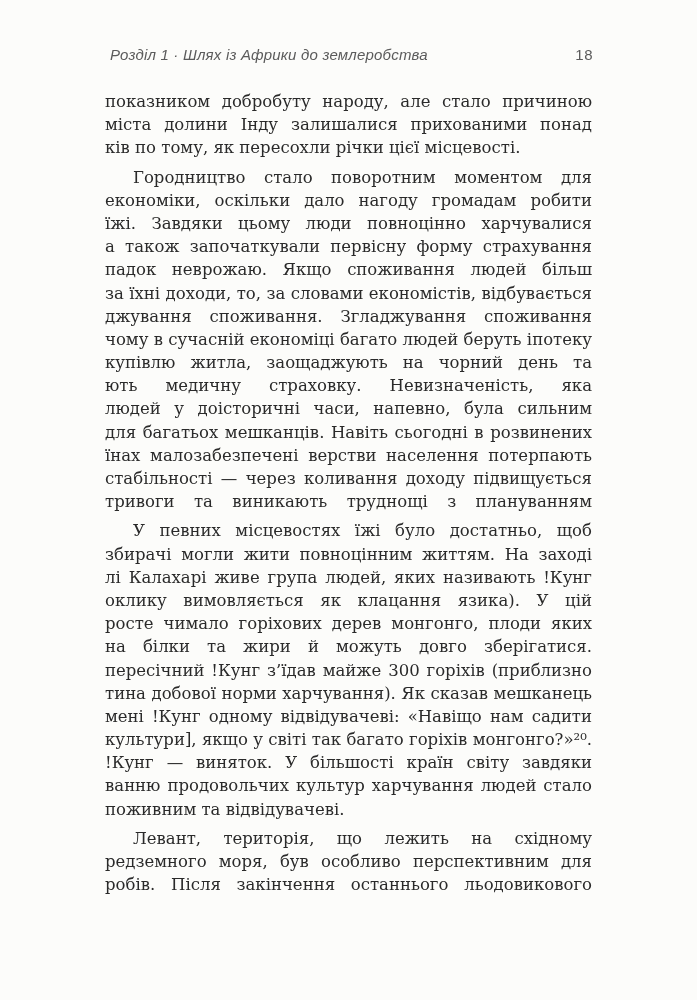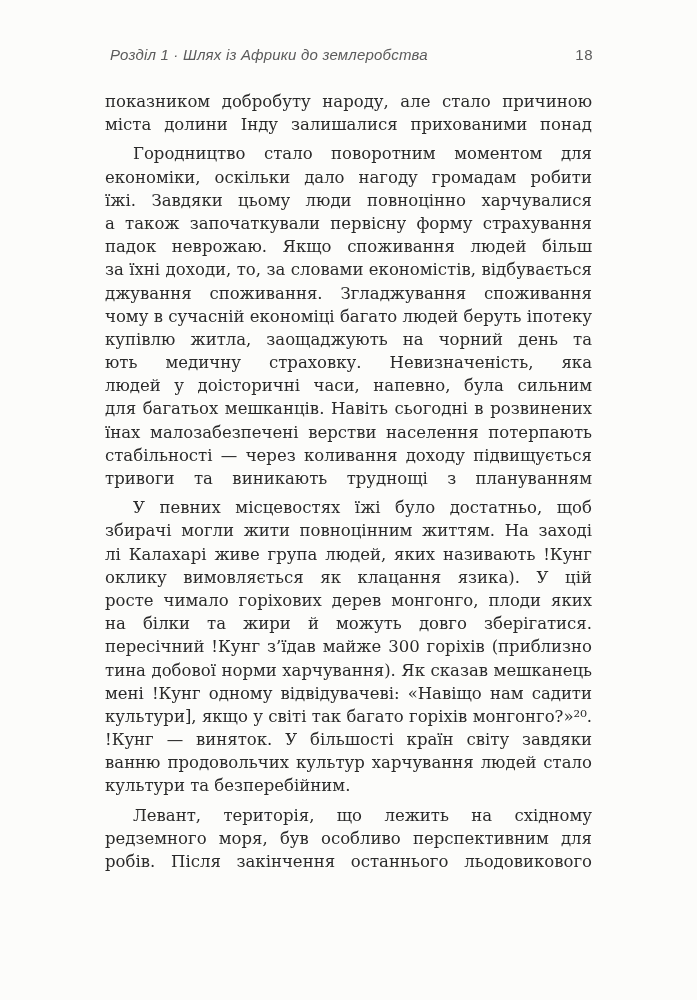--- a/index.html
+++ b/index.html
@@ -60,20 +60,21 @@
   <div class="running-header">
     <span class="chapter-label">Розділ 1 · Шлях із Африки до землеробства</span>
     <span class="page-number">18</span>
   </div>
 
   <div class="body-text">
 
   <div class="paragraph">
         <div class="line">показником добробуту народу, але стало причиною того, що</div>
         <div class="line">міста долини Інду залишалися прихованими понад 2000 ро-</div>
+        <div class="line line-left">ків по тому, як пересохли річки цієї місцевості.</div>
       </div>
       <div class="paragraph indent">
         <div class="line">Городництво стало поворотним моментом для світової</div>
         <div class="line">економіки, оскільки дало нагоду громадам робити запаси</div>
         <div class="line">їжі. Завдяки цьому люди повноцінно харчувалися цілий рік,</div>
         <div class="line">а також започаткували первісну форму страхування на ви-</div>
         <div class="line">падок неврожаю. Якщо споживання людей більш стабільне</div>
         <div class="line">за їхні доходи, то, за словами економістів, відбувається згла-</div>
         <div class="line">джування споживання. Згладжування споживання пояснює,</div>
         <div class="line">чому в сучасній економіці багато людей беруть іпотеку на</div>
@@ -91,21 +92,21 @@
         <div class="line">лі Калахарі живе група людей, яких називають !Кунг (знак</div>
         <div class="line">оклику вимовляється як клацання язика). У цій місцевості</div>
         <div class="line">росте чимало горіхових дерев монгонго, плоди яких багаті</div>
         <div class="line">на білки та жири й можуть довго зберігатися. Традиційно</div>
         <div class="line">пересічний !Кунг з’їдав майже 300 горіхів (приблизно тре-</div>
         <div class="line">тина добової норми харчування). Як сказав мешканець пле-</div>
         <div class="line">мені !Кунг одному відвідувачеві: «Навіщо нам садити [інші</div>
         <div class="line">культури], якщо у світі так багато горіхів монгонго?»²⁰. Але</div>
         <div class="line">!Кунг — виняток. У більшості країн світу завдяки вирощу-</div>
         <div class="line">ванню продовольчих культур харчування людей стало більш</div>
-        <div class="line line-left">культури та безперебійним.</div>
+        <div class="line line-left">поживним та відвідувачеві.</div>
       </div>
       <div class="paragraph indent">
         <div class="line">Левант, територія, що лежить на східному узбережжі Се-</div>
         <div class="line">редземного моря, був особливо перспективним для земле-</div>
         <div class="line">робів. Після закінчення останнього льодовикового періоду</div>
       </div>
     </div>
 
 </div>
 

